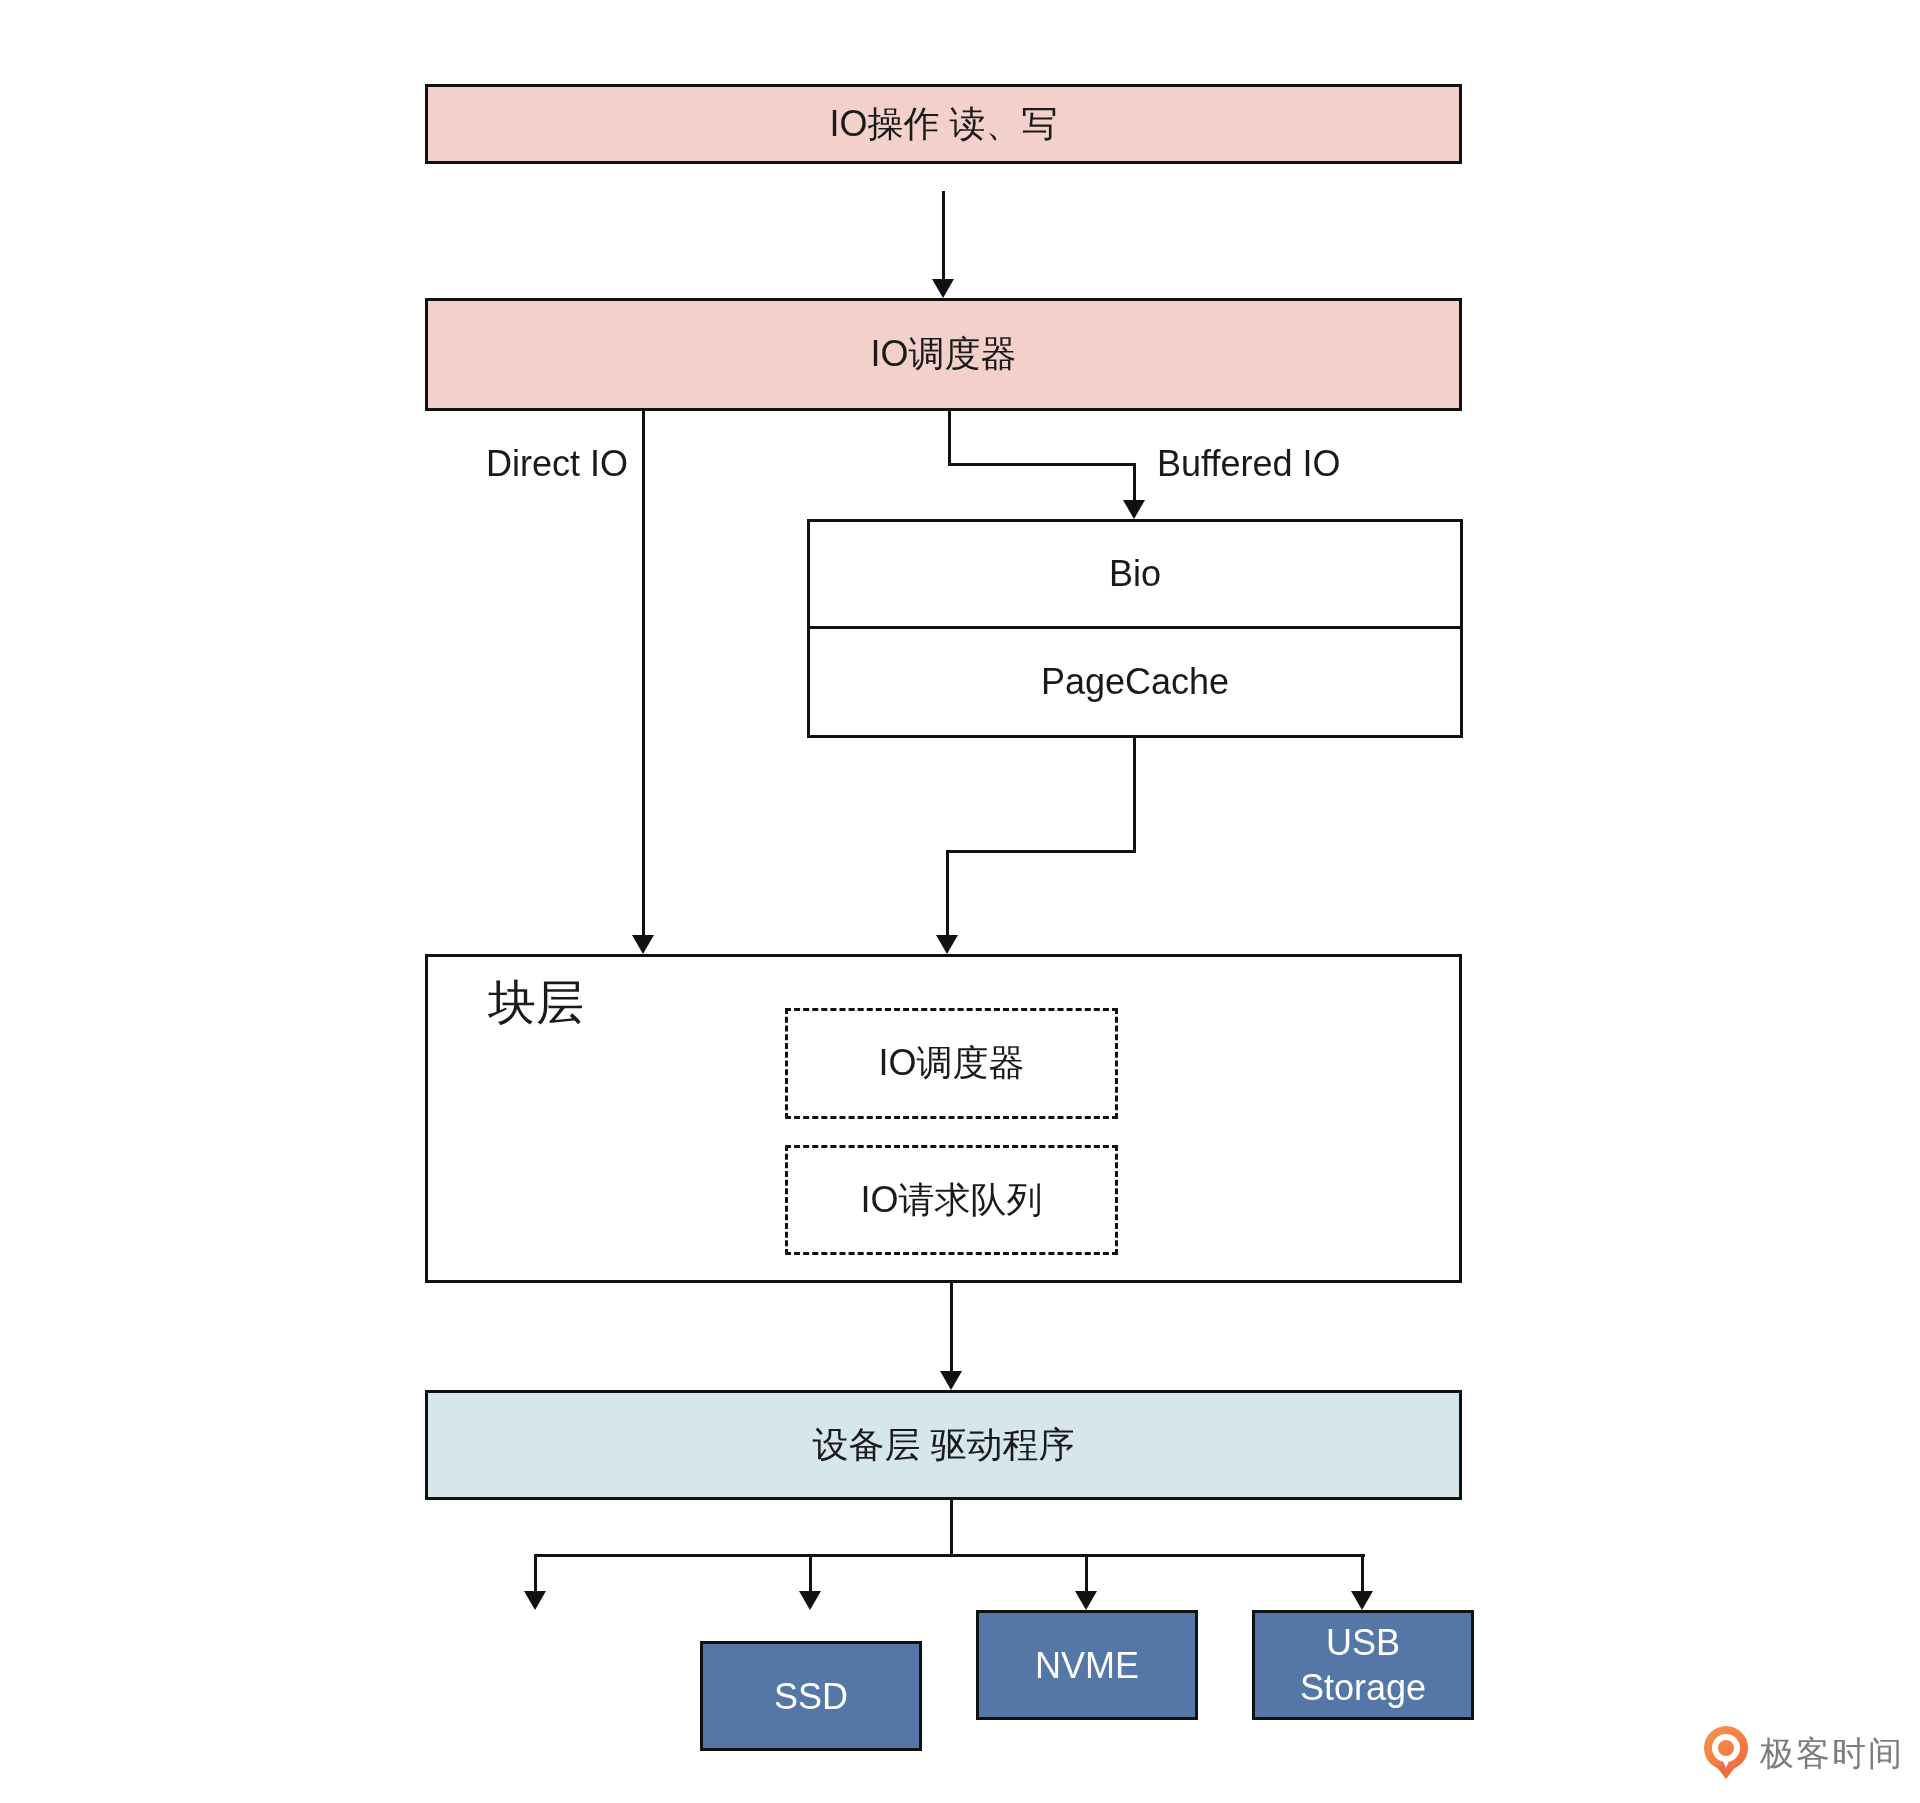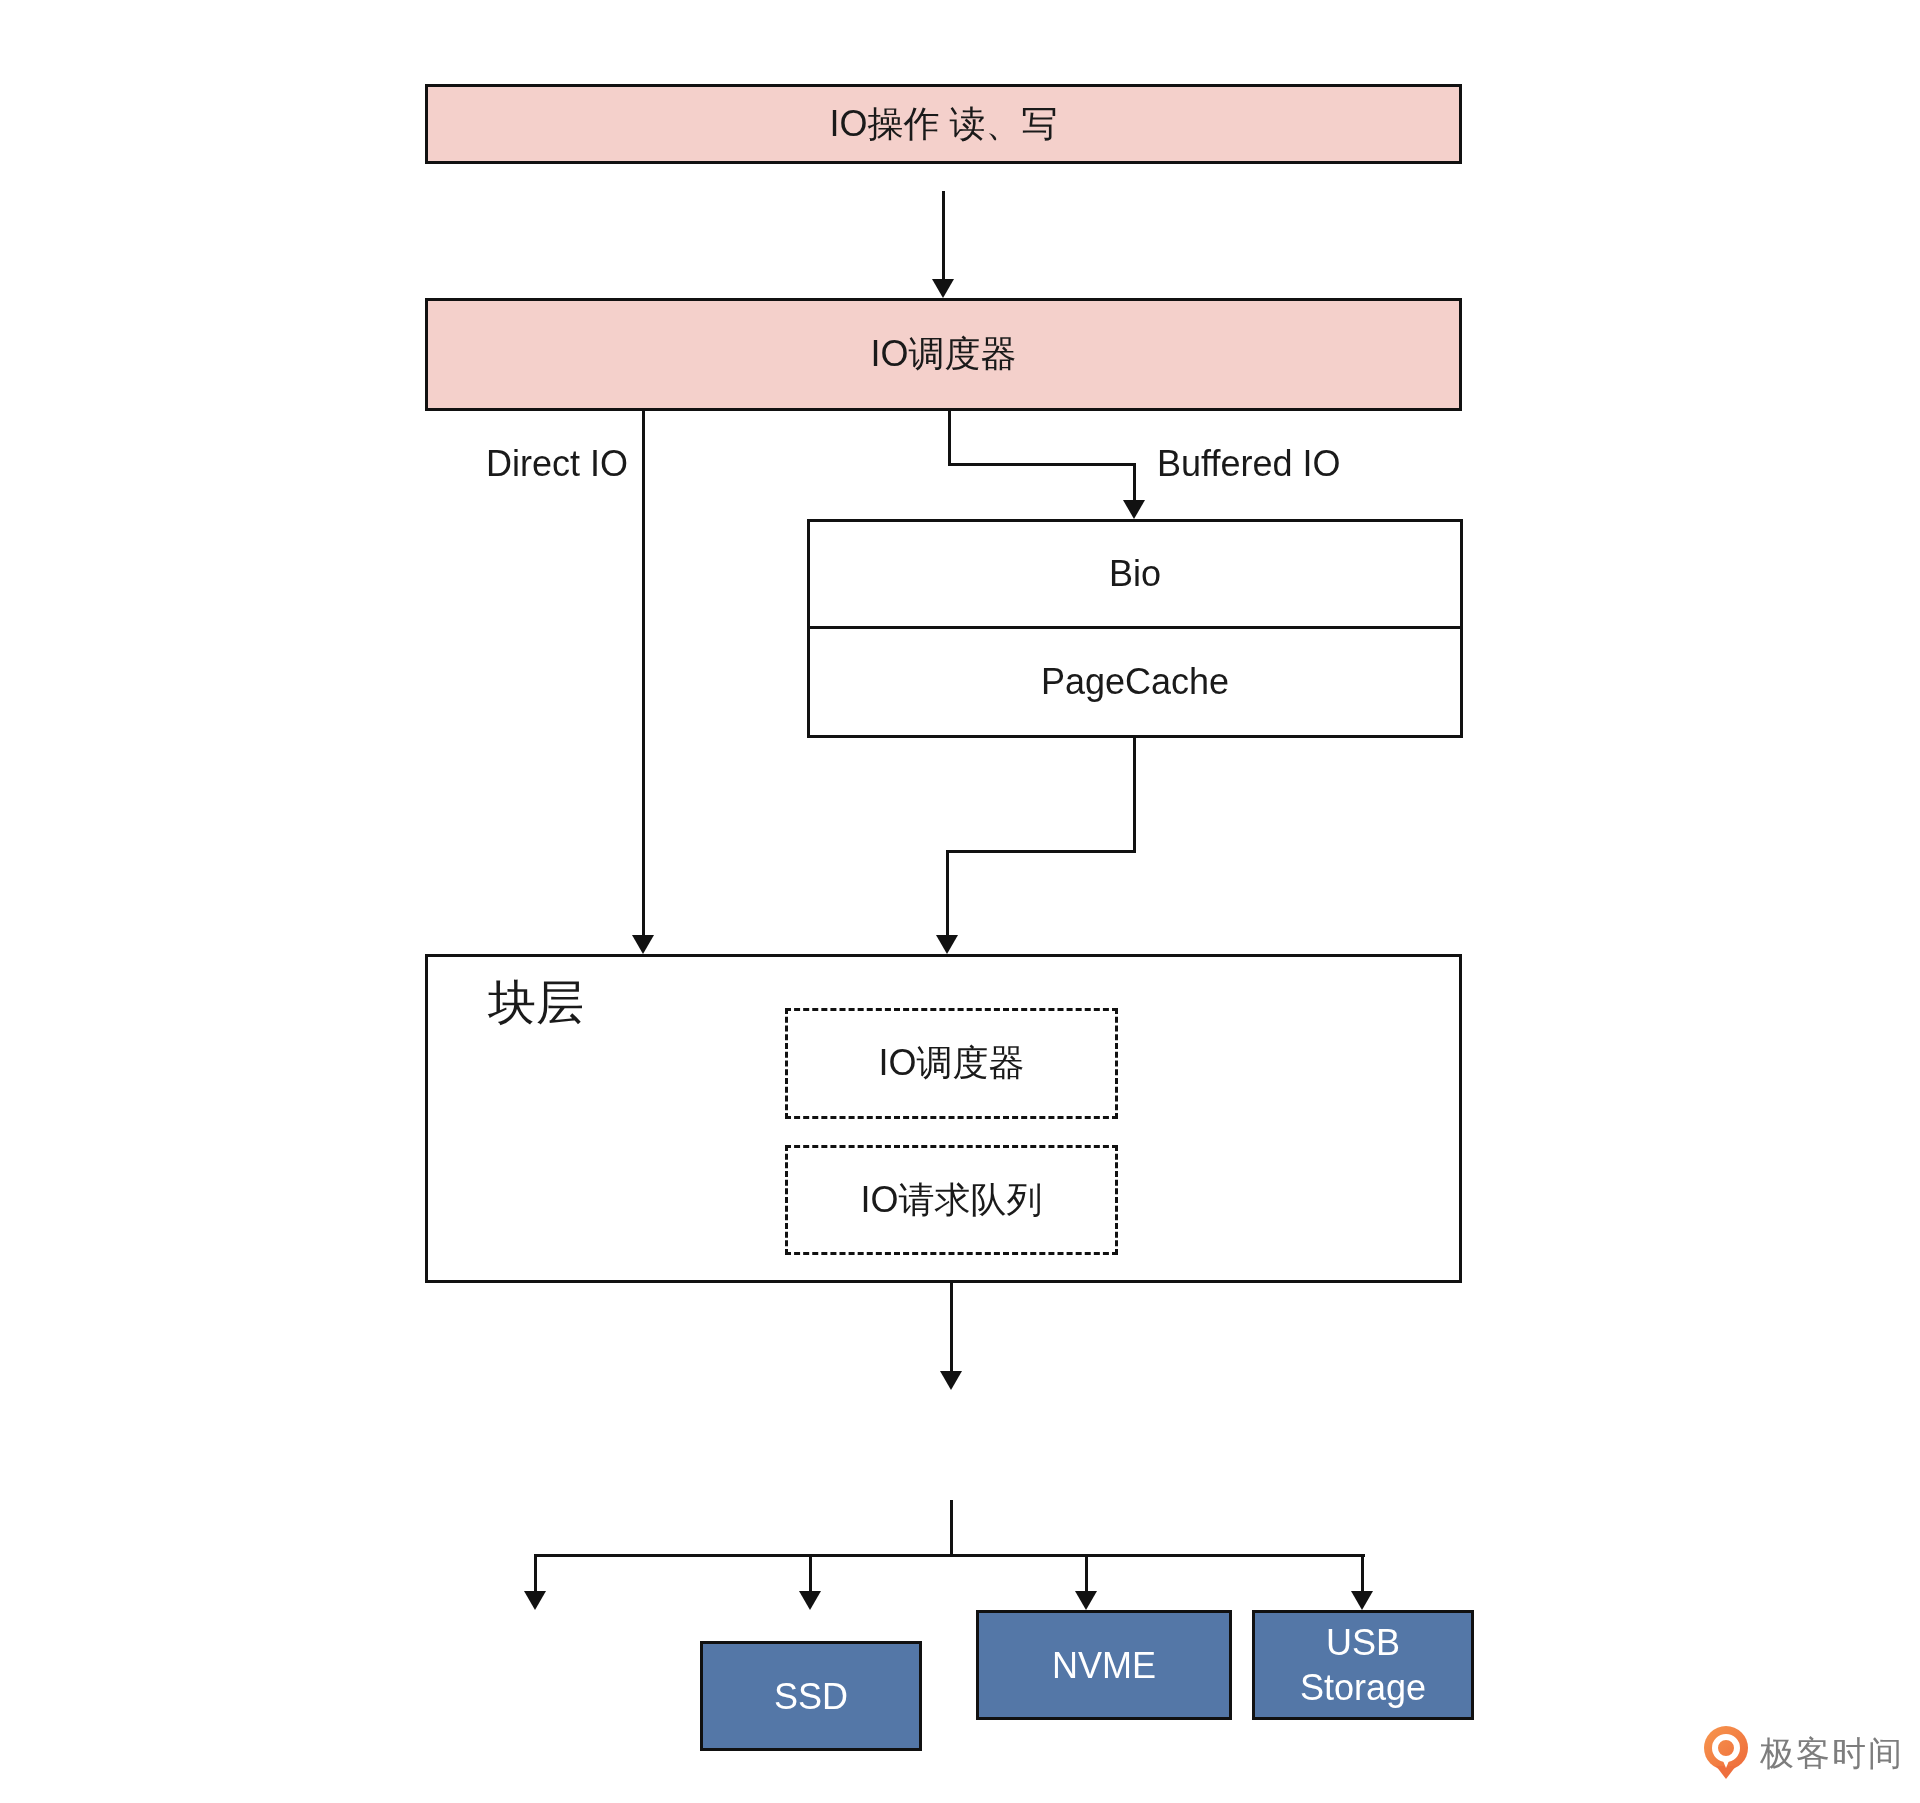--- a/index.html
+++ b/index.html
@@ -117,37 +117,40 @@
   <div class="box dashed" style="left:785px;top:1008px;width:333px;height:111px;">
     <span>IO调度器</span>
   </div>
   <div class="box dashed" style="left:785px;top:1145px;width:333px;height:110px;">
     <span>IO请求队列</span>
   </div>
 
   <div class="vline" style="left:950px;top:1283px;height:90px;"></div>
   <div class="arrow-down" style="left:940px;top:1371px;"></div>
 
+  <div class="box lightblue" style="left:425px;top:1390px;width:1037px;height:110px;">
+    <span>设备层 驱动程序</span>
+  </div>
 
   <div class="vline" style="left:950px;top:1500px;height:57px;"></div>
   <div class="hline" style="left:535px;top:1554px;width:830px;"></div>
 
   <div class="vline" style="left:534px;top:1554px;height:38px;"></div>
   <div class="arrow-down" style="left:524px;top:1591px;"></div>
   <div class="vline" style="left:809px;top:1554px;height:38px;"></div>
   <div class="arrow-down" style="left:799px;top:1591px;"></div>
   <div class="vline" style="left:1085px;top:1554px;height:38px;"></div>
   <div class="arrow-down" style="left:1075px;top:1591px;"></div>
   <div class="vline" style="left:1361px;top:1554px;height:38px;"></div>
   <div class="arrow-down" style="left:1351px;top:1591px;"></div>
 
   <div class="box steel" style="left:700px;top:1610px;width:222px;height:110px;margin-top:31px;">
     <span class="devtext">SSD</span>
   </div>
-  <div class="box steel" style="left:976px;top:1610px;width:256px;height:110px;">
+  <div class="box steel" style="left:976px;top:1610px;width:222px;height:110px;">
     <span class="devtext">NVME</span>
   </div>
   <div class="box steel" style="left:1252px;top:1610px;width:222px;height:110px;">
     <span class="devtext">USB Storage</span>
   </div>
 
   <div id="brand">
     <div class="pin">
       <div class="pin-circle"></div>
       <div class="pin-tail"></div>

